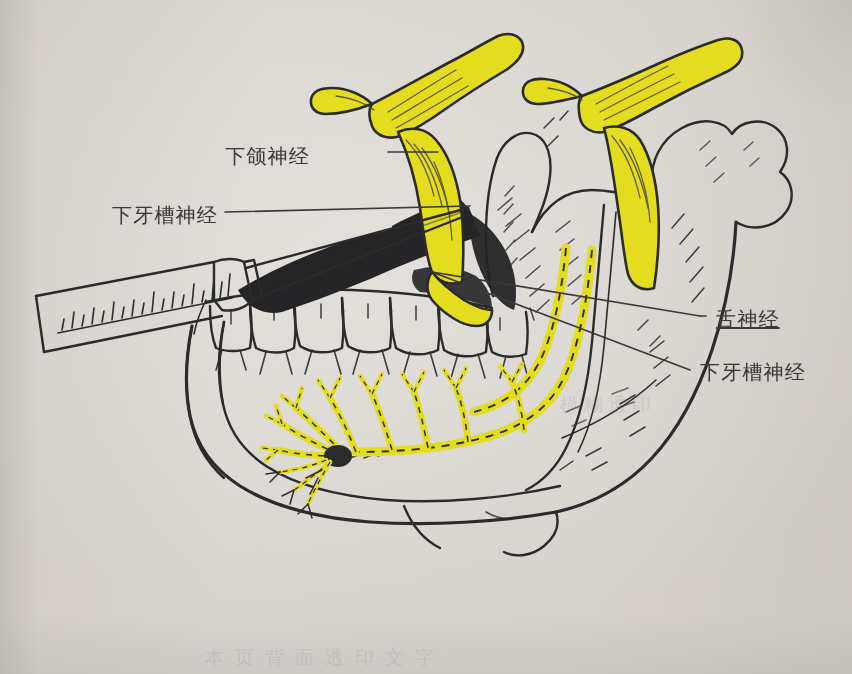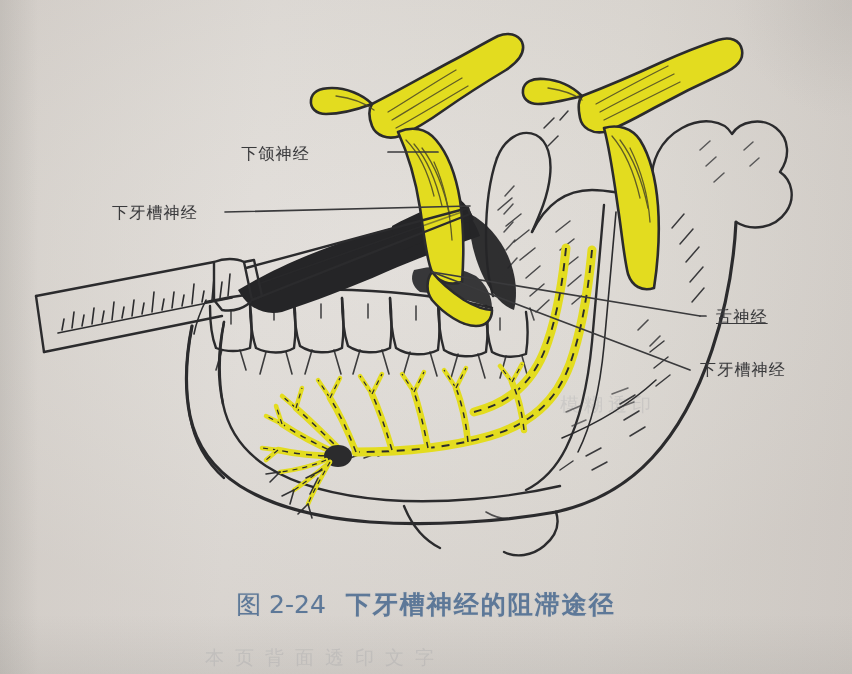--- a/index.html
+++ b/index.html
@@ -52,21 +52,21 @@
     color: rgba(120,124,136,0.16);
     font-size: 19px;
     letter-spacing: 5px;
     white-space: nowrap;
     user-select: none;
   }
 
   .label {
     position: absolute;
     color: #3a3a3c;
-    font-size: 16px;
+    font-size: 20px;
     line-height: 1;
     letter-spacing: 1.2px;
     white-space: nowrap;
     text-shadow: 0 0 1px rgba(120,120,120,0.25);
   }
   .label.right-side { }
 
   #caption {
     position: absolute;
     left: 0;
@@ -501,17 +501,14 @@
   </svg>
 
   <div class="label" style="left:310px; top:146px; transform:translateX(-100%);">下颌神经</div>
 
   <div class="label" style="left:112px; top:205px;">下牙槽神经</div>
 
   <div class="label right-side" style="left:716px; top:309px;text-decoration:underline;">舌神经</div>
 
   <div class="label right-side" style="left:700px; top:362px;">下牙槽神经</div>
 
-  <div id="caption">
-    <span class="cap-num">图 2-24</span><span class="cap-title">下牙槽神经的阻滞途径</span>
-  </div>
 
 </div>
 
 </body></html>

